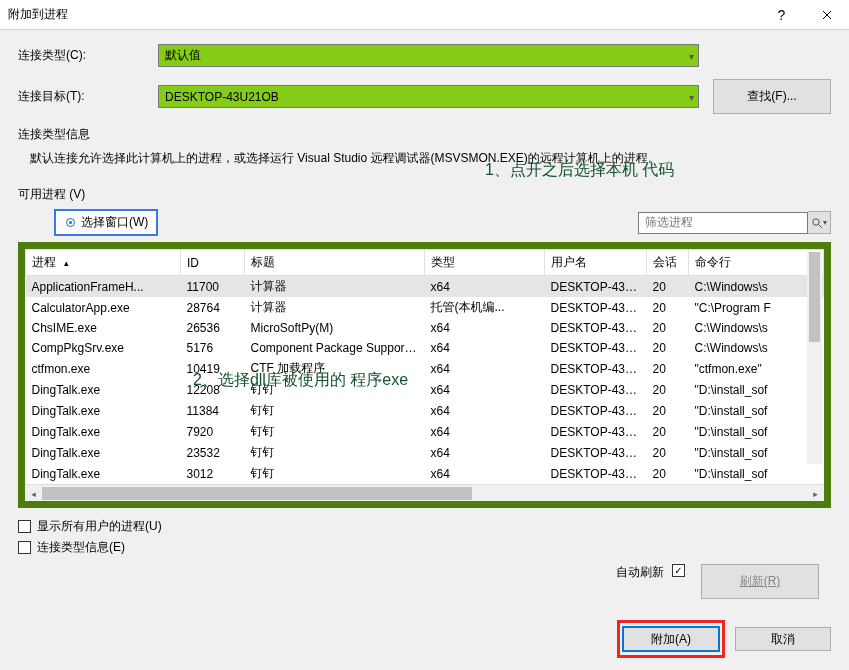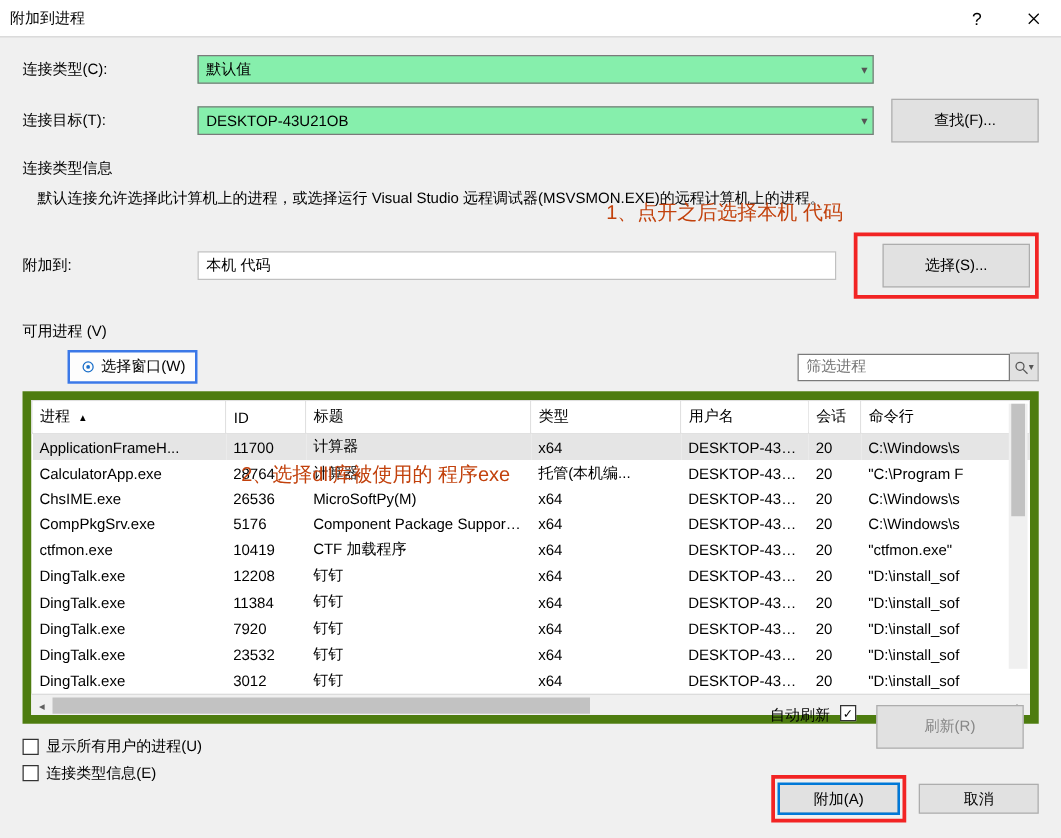--- a/index.html
+++ b/index.html
@@ -41,21 +41,21 @@
     display: flex;
     align-items: center;
     margin-bottom: 12px;
   }
   .label-col {
     width: 140px;
   }
   .combo {
     flex: 1;
     height: 23px;
-    background: #86efac;
+    background: #84cc16;
     border: 1px solid #7a7a7a;
     display: flex;
     align-items: center;
     padding: 0 6px;
     position: relative;
   }
   .combo .chev {
     position: absolute;
     right: 4px;
     top: 50%;
@@ -200,21 +200,21 @@
     align-items:center;justify-content:center;
     font-size:10px;
   }
   .bottom-right {
     position: absolute;
     right: 30px;
     display:flex;
     gap: 8px;
   }
   .annotation {
-    color: #c2410c;
+    color: #14532d;
     font-size: 16px;
     position: absolute;
     pointer-events: none;
     white-space: nowrap;
   }
   .footer {
     position: absolute;
     bottom: 12px;
     right: 18px;
     display: flex;
@@ -279,29 +279,20 @@
       <span class="chev">▾</span>
     </div>
     <div class="btn">查找(F)...</div>
   </div>
 
   <span class="fieldset-label">连接类型信息</span>
   <div class="fieldset-desc">默认连接允许选择此计算机上的进程，或选择运行 Visual Studio 远程调试器(MSVSMON.EXE)的远程计算机上的进程。</div>
 
   <div class="annotation" style="top:160px; left:485px;">1、点开之后选择本机 代码</div>
 
-  <div class="row" style="margin-bottom:18px;">
-    <div class="label-col">附加到:</div>
-    <div class="attach-field">
-      <span>本机 代码</span>
-    </div>
-    <div class="select-btn-wrap">
-      <div class="btn">选择(S)...</div>
-    </div>
-  </div>
 
   <div>可用进程 (V)</div>
 
   <div class="toolbar-row">
     <div class="select-window-btn">
       <svg width="13" height="13" viewBox="0 0 13 13">
         <circle cx="6.5" cy="6.5" r="4" fill="none" stroke="#1a6fc9" stroke-width="1"></circle>
         <circle cx="6.5" cy="6.5" r="1.5" fill="#1a6fc9"></circle>
       </svg>
       <span>选择窗口(W)</span>
@@ -453,21 +444,21 @@
         <span>显示所有用户的进程(U)</span>
       </div>
       <div class="checkbox-row">
         <span class="checkbox"></span>
         <span>连接类型信息(E)</span>
       </div>
     </div>
     <div class="bottom-right" style="top:564px;">
        <span>自动刷新</span>
        <span class="checkbox">✓</span>
-       <div class="btn disabled" style="margin-left:8px;">刷新(R)</div>
+       <div class="btn disabled" style="margin-left:8px;text-decoration:underline;">刷新(R)</div>
     </div>
   </div>
 
 
 </div>
 
 <div class="footer">
   <div class="attach-highlight">
     <div class="btn primary">附加(A)</div>
   </div>

